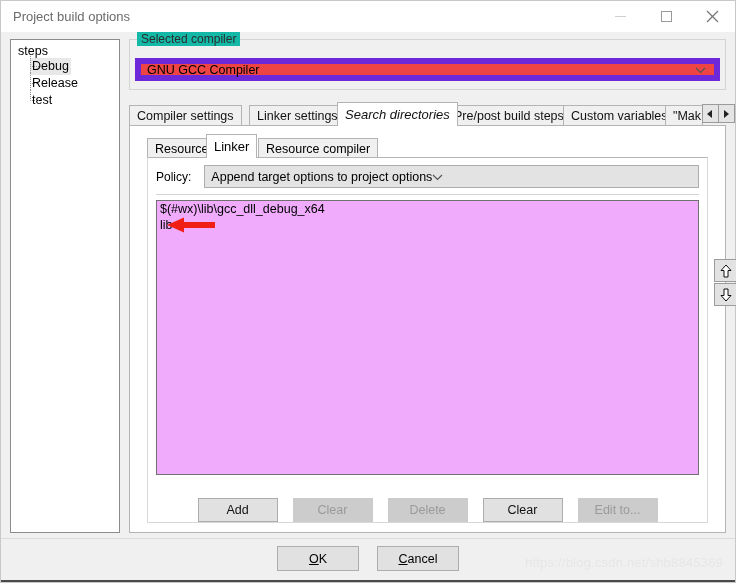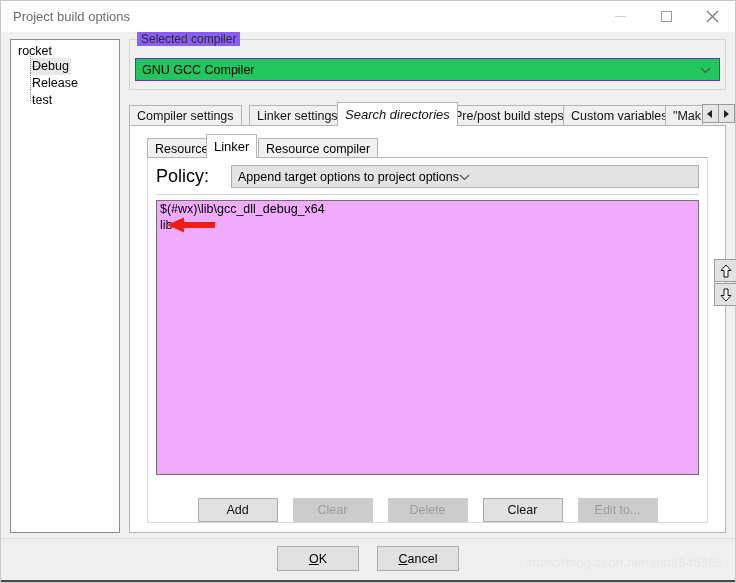--- a/index.html
+++ b/index.html
@@ -138,33 +138,33 @@
     top: 0;
     right: 0;
     height: 51px;
     border: 1px solid #d3d3d3;
     box-sizing: border-box;
   }
   .groupbox-title {
     position: absolute;
     left: 7px;
     top: -8px;
-    background: #8b5cf6;
+    background: #14b8a6;
     padding: 0 4px;
     font-size: 12px;
     color: #2b2b2b;
   }
   .combo {
     position: absolute;
     left: 6px;
     right: 6px;
     top: 19px;
     height: 23px;
-    background: #22c55e;
-    border: 1px solid #6d28d9;
+    background: #ef4444;
+    border: 6px solid #6d28d9;
     box-sizing: border-box;
     display: flex;
     align-items: center;
     font-size: 12.5px;
   }
   .combo .combo-text { margin-left: 6px; }
   .combo .chev {
     position: absolute;
     right: 8px;
     top: 50%;
@@ -264,22 +264,22 @@
   .policy-row {
     position: absolute;
     left: 8px;
     top: 7px;
     right: 8px;
     height: 23px;
     display: flex;
     align-items: center;
   }
   .policy-label {
-    font-size: 18px;
-    margin-right: 22px;
+    font-size: 12px;
+    margin-right: 13px;
   }
   .policy-combo {
     position: relative;
     flex: 1;
     height: 23px;
     background: #e3e3e3;
     border: 1px solid #adadad;
     box-sizing: border-box;
     display: flex;
     align-items: center;
@@ -440,21 +440,21 @@
           <line x1="12" y1="1" x2="1" y2="12" stroke="#777" stroke-width="1.2"></line>
         </svg>
       </div>
     </div>
   </div>
 
   <div class="dialog-body">
 
     <div class="tree-panel">
       <div class="tree-root">
-        <div>rocket</div>
+        <div>steps</div>
         <div class="tree-child selected">
           <span class="tree-dot-v"></span>
           <span class="tree-dot-h"></span>
           <span class="tlabel">Debug</span>
         </div>
         <div class="tree-child">
           <span class="tree-dot-v"></span>
           <span class="tree-dot-h"></span>
           <span class="tlabel">Release</span>
         </div>

